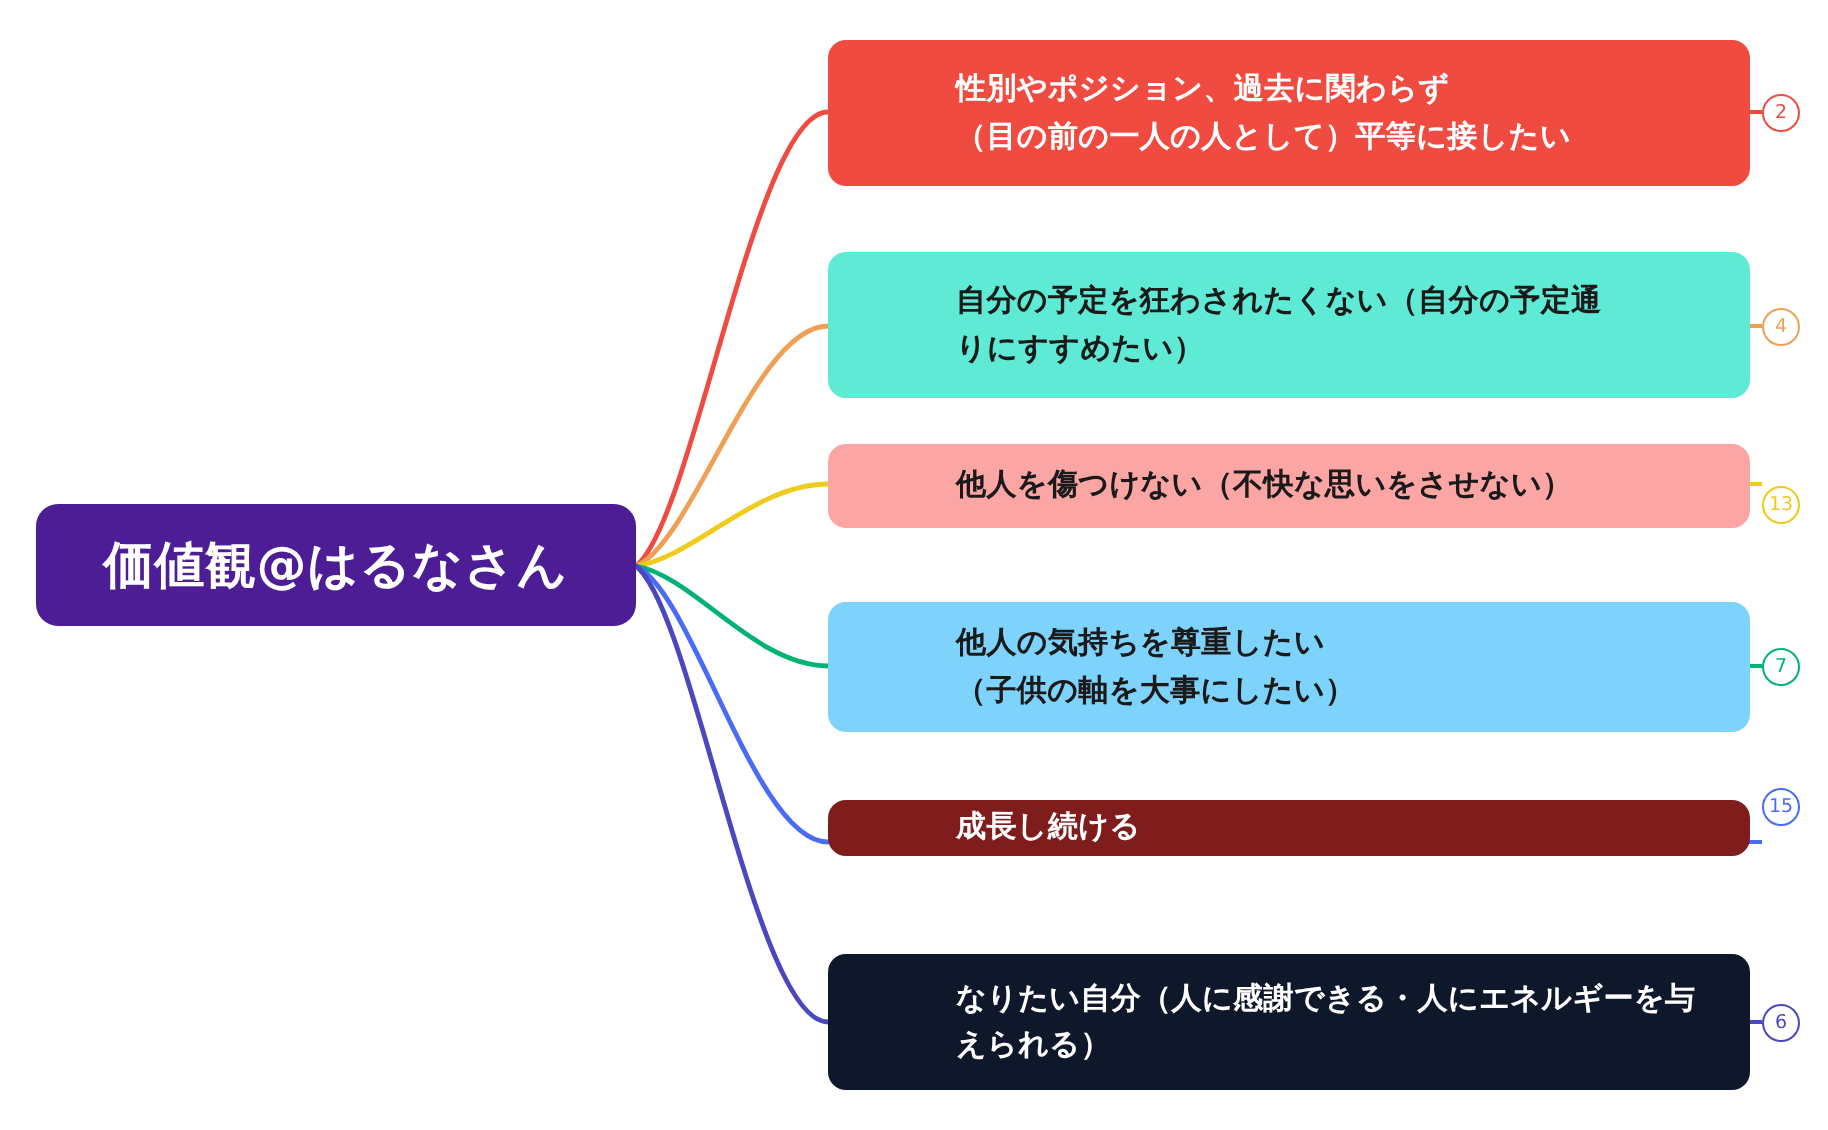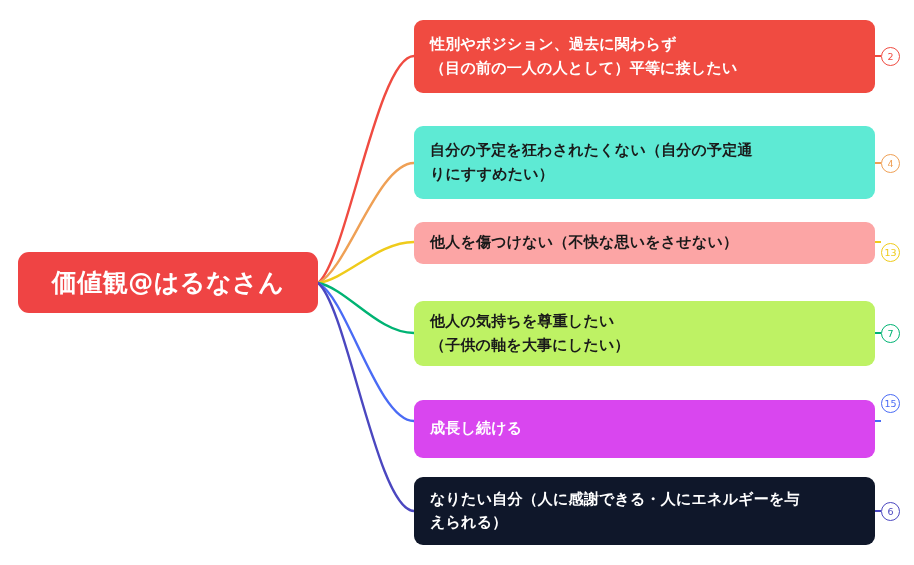--- a/index.html
+++ b/index.html
@@ -60,20 +60,21 @@
     align-items: center;
     padding: 0 16px;
     z-index: 3;
   }
   .branch-text {
     font-size: 15px;
     font-weight: bold;
     line-height: 1.55;
     white-space: pre-line;
     letter-spacing: 0.2px;
+    margin-left: 48px;
   }
   
   .badge {
     position: absolute;
     width: 19px;
     height: 19px;
     border-radius: 50%;
     background: #ffffff;
     border: 1.4px solid #cccccc;
     display: flex;
@@ -99,21 +100,21 @@
 
   <svg id="connector-layer" viewBox="0 0 914 565" xmlns="http://www.w3.org/2000/svg">
       <path d="M 318 283 C 346.8 260.3, 377.52 56, 414 56" fill="none" stroke="#f04b41" stroke-width="2.4" stroke-linecap="round"></path>
       <path d="M 318 283 C 346.8 271, 377.52 163, 414 163" fill="none" stroke="#efa055" stroke-width="2.4" stroke-linecap="round"></path>
       <path d="M 318 283 C 346.8 278.9, 377.52 242, 414 242" fill="none" stroke="#efcb1b" stroke-width="2.4" stroke-linecap="round"></path>
       <path d="M 318 283 C 346.8 288, 377.52 333, 414 333" fill="none" stroke="#00b373" stroke-width="2.4" stroke-linecap="round"></path>
       <path d="M 318 283 C 346.8 296.8, 377.52 421, 414 421" fill="none" stroke="#4a6bf5" stroke-width="2.4" stroke-linecap="round"></path>
       <path d="M 318 283 C 346.8 305.8, 377.52 511, 414 511" fill="none" stroke="#4b47c0" stroke-width="2.4" stroke-linecap="round"></path>
     </svg>
 
-  <div id="root-node" style="background: #ef4444;">
+  <div id="root-node" style="background: #4c1d95;">
     <span class="root-label" style="color: rgb(255, 255, 255);">価値観@はるなさん</span>
   </div>
 
   <div id="branch-container">
       <div class="branch-box" style="top: 20px; height: 73px; background: rgb(240, 75, 65);">
         <span class="branch-text" style="color: rgb(255, 255, 255);">性別やポジション、過去に関わらず
 （目の前の一人の人として）平等に接したい</span>
       </div>
       <div class="badge-stem" style="left: 873px; top: 55px; background: rgb(240, 75, 65);"></div>
       <div class="badge" style="left: 881px; top: 46.5px; border-color: rgb(240, 75, 65); color: rgb(240, 75, 65);">2</div>
@@ -121,27 +122,27 @@
         <span class="branch-text" style="color: rgb(26, 26, 26);">自分の予定を狂わされたくない（自分の予定通
 りにすすめたい）</span>
       </div>
       <div class="badge-stem" style="left: 873px; top: 162px; background: rgb(239, 160, 85);"></div>
       <div class="badge" style="left: 881px; top: 153.5px; border-color: rgb(239, 160, 85); color: rgb(239, 160, 85);">4</div>
       <div class="branch-box" style="top: 222px; height: 42px; background: #fca5a5;">
         <span class="branch-text" style="color: rgb(26, 26, 26);">他人を傷つけない（不快な思いをさせない）</span>
       </div>
       <div class="badge-stem" style="left: 873px; top: 241px; background: rgb(239, 203, 27);"></div>
       <div class="badge" style="left: 881px; top: 243px; border-color: rgb(239, 203, 27); color: rgb(239, 203, 27);">13</div>
-      <div class="branch-box" style="top: 301px; height: 65px; background: #bef264;">
+      <div class="branch-box" style="top: 301px; height: 65px; background: #7dd3fc;">
         <span class="branch-text" style="color: rgb(26, 26, 26);">他人の気持ちを尊重したい
 （子供の軸を大事にしたい）</span>
       </div>
       <div class="badge-stem" style="left: 873px; top: 332px; background: rgb(0, 179, 115);"></div>
       <div class="badge" style="left: 881px; top: 323.5px; border-color: rgb(0, 179, 115); color: rgb(0, 179, 115);">7</div>
-      <div class="branch-box" style="top: 400px; height: 58px; background: #d946ef;">
+      <div class="branch-box" style="top: 400px; height: 28px; background: #7f1d1d;">
         <span class="branch-text" style="color: rgb(255, 255, 255);">成長し続ける</span>
       </div>
       <div class="badge-stem" style="left: 873px; top: 420px; background: rgb(74, 107, 245);"></div>
       <div class="badge" style="left: 881px; top: 394px; border-color: rgb(74, 107, 245); color: rgb(74, 107, 245);">15</div>
       <div class="branch-box" style="top: 477px; height: 68px; background: #0f172a;">
         <span class="branch-text" style="color: rgb(255, 255, 255);">なりたい自分（人に感謝できる・人にエネルギーを与
 えられる）</span>
       </div>
       <div class="badge-stem" style="left: 873px; top: 510px; background: rgb(75, 71, 192);"></div>
       <div class="badge" style="left: 881px; top: 501.5px; border-color: rgb(75, 71, 192); color: rgb(75, 71, 192);">6</div>

